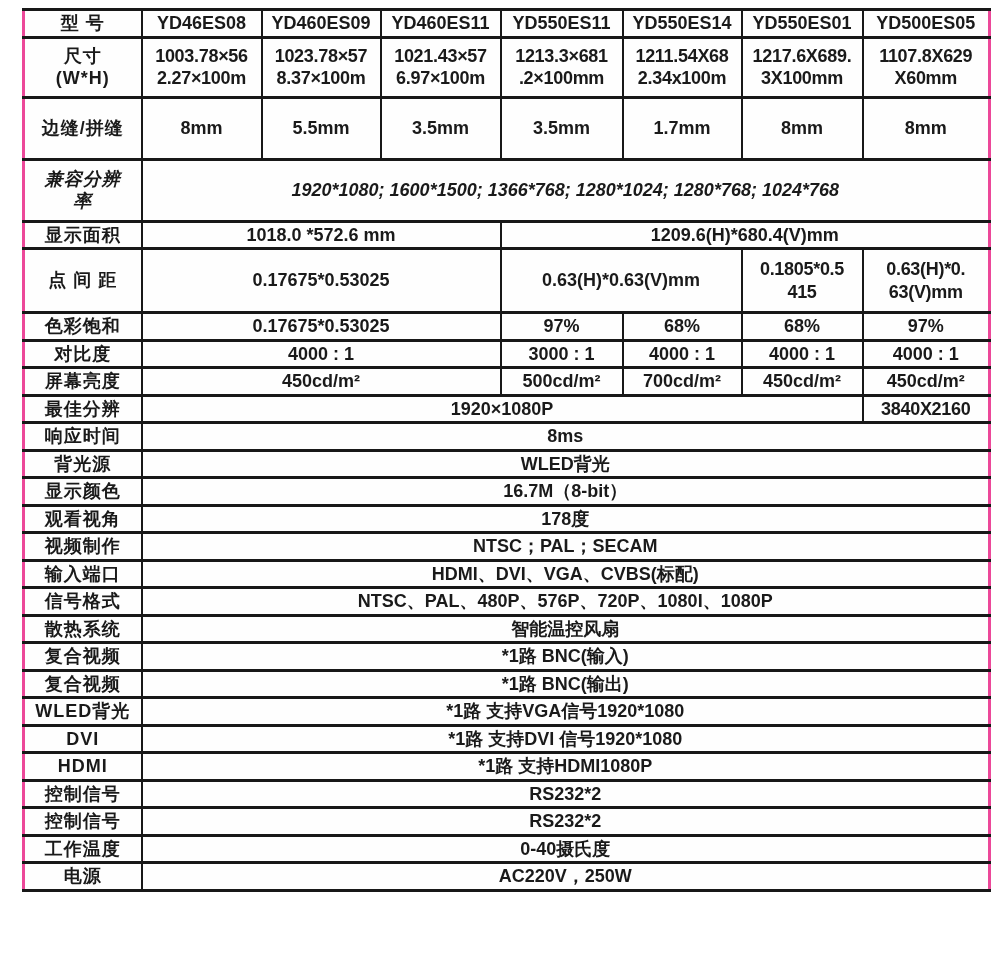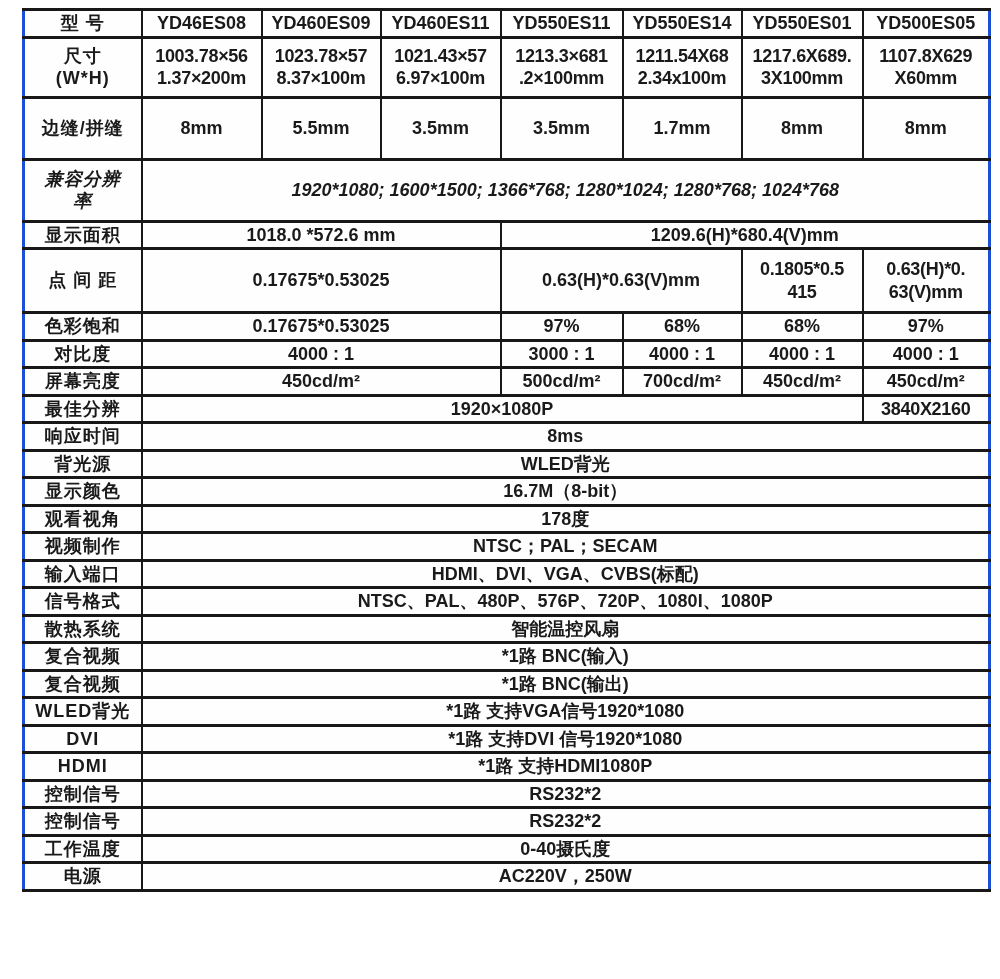--- a/index.html
+++ b/index.html
@@ -10,21 +10,21 @@
     border-left:2px solid #181818;
     border-right:2px solid #181818;
     border-top:3px solid #181818;
     border-bottom:3px solid #181818;
     text-align:center;vertical-align:middle;
     padding:1px 2px;
     font-size:18px;font-weight:600;line-height:1.25;
     white-space:pre-line;
     overflow:hidden;
   }
-  table.spec{border:3px solid #1d4ed8;}
+  table.spec{border:3px solid #ec4899;}
   tr{height:26px;}
   tr.h-size{height:60px;}
   tr.h-seam{height:62px;}
   tr.h-res{height:62px;font-style:italic;}
   tr.h-dot{height:64px;}
   tr.h-hdr{height:27px;}
   th.rowlabel{font-weight:600;font-size:18px;letter-spacing:1px;}
   .big{font-size:20px;}
   .hdr{font-size:17px;letter-spacing:0px;margin-top:20px;}
   .resval{font-size:19px;}
@@ -56,21 +56,21 @@
     <td class="hdr">YD550ES11</td>
     <td class="hdr">YD550ES14</td>
     <td class="hdr">YD550ES01</td>
     <td class="hdr">YD500ES05</td>
   </tr>
 
   <tr class="h-size">
     <th class="rowlabel seamsep">尺寸
 (W*H)</th>
     <td class="smallfit seamsep">1003.78×56
-1.37×200m</td>
+2.27×100m</td>
     <td class="smallfit seamsep">1023.78×57
 8.37×100m</td>
     <td class="smallfit seamsep">1021.43×57
 6.97×100m</td>
     <td class="smallfit seamsep">1213.3×681
 .2×100mm</td>
     <td class="smallfit seamsep">1211.54X68
 2.34x100m</td>
     <td class="smallfit seamsep">1217.6X689.
 3X100mm</td>

